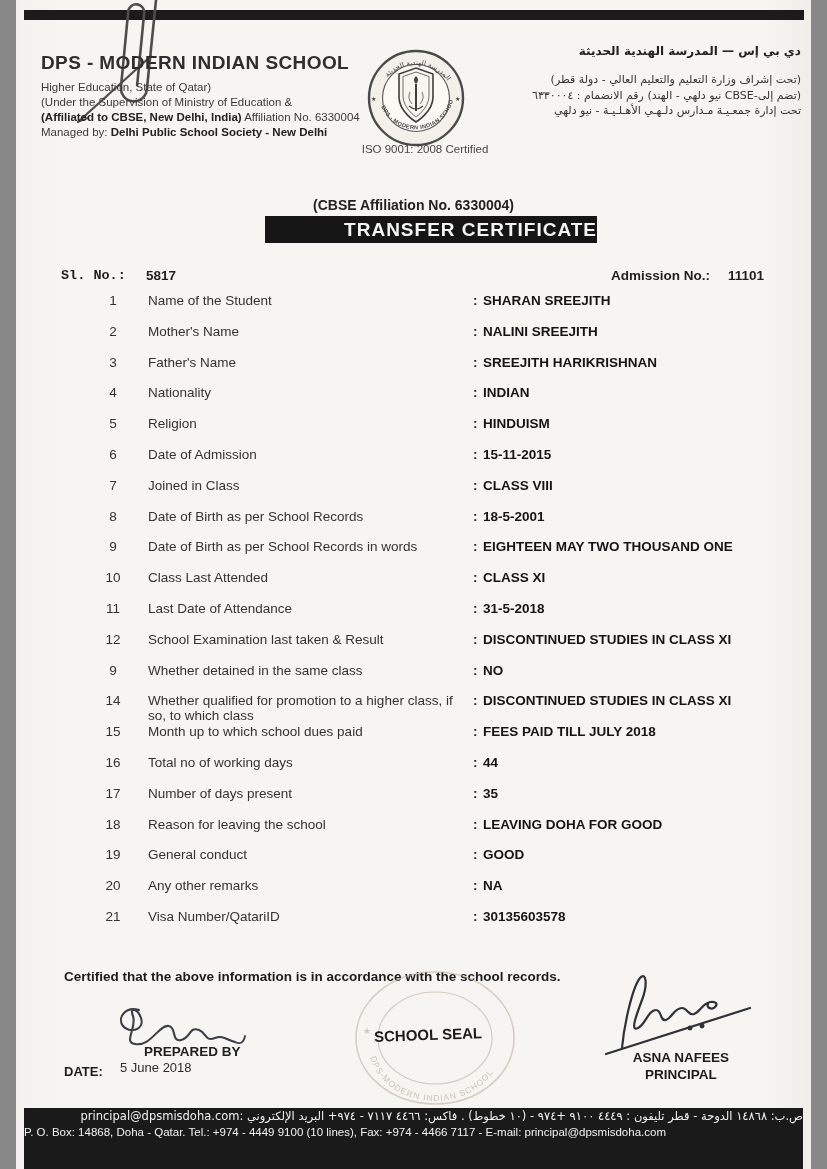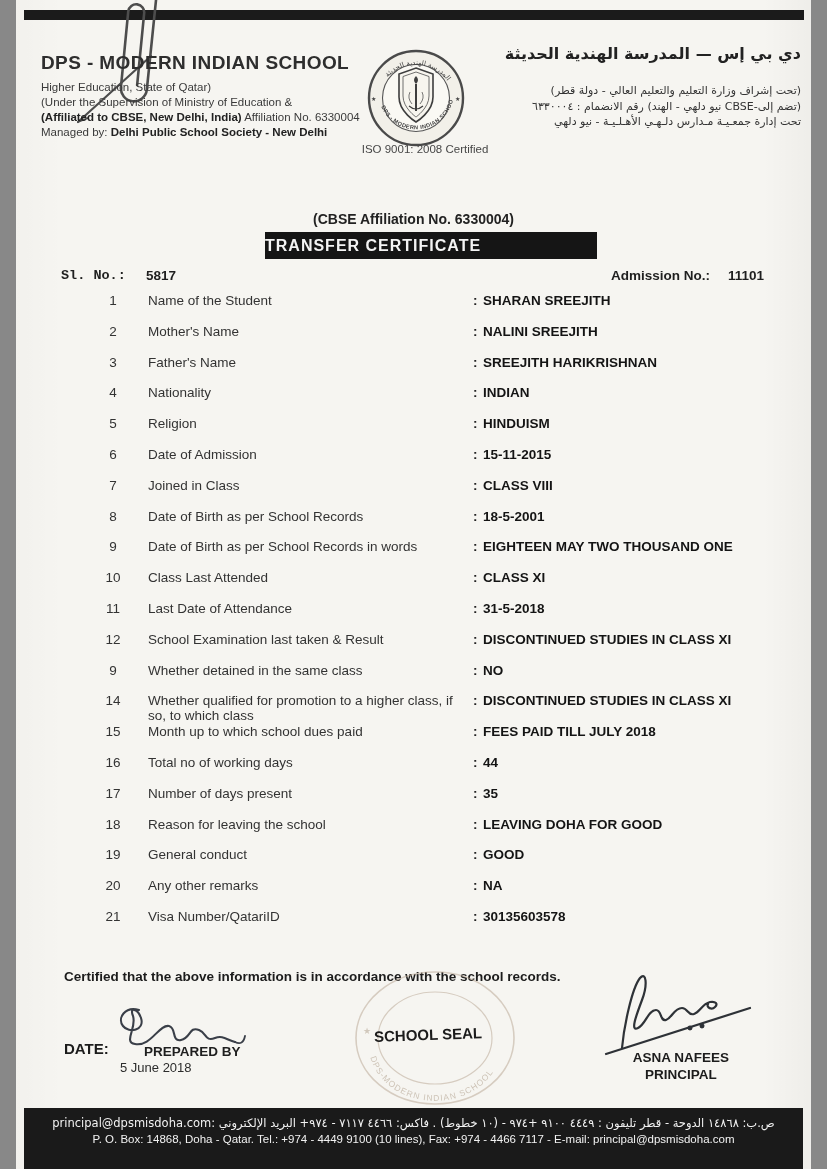--- a/index.html
+++ b/index.html
@@ -14,29 +14,29 @@
 
   
   .hdr-left{ position:absolute; left:25px; top:52px; width:330px; }
   .school-name{ font-size:19px; font-weight:bold; letter-spacing:.4px; color:#2e2e2e; margin-bottom:6px; }
   .hdr-sub{ font-size:11.5px; line-height:15px; color:#3a3a3a; }
   .hdr-sub b{ color:#222; }
   .logo{ position:absolute; left:348px; top:48px; }
   .iso{ position:absolute; left:344px; top:143px; width:130px; text-align:center; font-size:11.5px; color:#474747; }
   .hdr-right{ position:absolute; right:10px; top:44px; width:372px; direction:rtl; text-align:right;
               font-family:"DejaVu Sans", sans-serif; }
-  .ar-title{ font-size:16px; font-weight:bold; color:#222; margin-bottom:20px; }
+  .ar-title{ font-size:12px; font-weight:bold; color:#222; margin-bottom:14px; }
   .ar-sub{ font-size:11px; line-height:15.5px; color:#333; }
 
   .paperclip{ position:absolute; left:42px; top:-6px; }
 
   
-  .cbse-line{ position:absolute; left:0; right:0; top:211px; text-align:center; font-weight:bold; font-size:14px; color:#222; }
-  .banner{ position:absolute; left:249px; top:232px; width:332px; height:27px; background:#151515;
-           color:#f4f4f4; font-weight:bold; font-size:16px; letter-spacing:1px; text-align:left; line-height:27px; }
+  .cbse-line{ position:absolute; left:0; right:0; top:197px; text-align:center; font-weight:bold; font-size:14px; color:#222; }
+  .banner{ position:absolute; left:249px; top:216px; width:332px; height:27px; background:#151515;
+           color:#f4f4f4; font-weight:bold; font-size:19px; letter-spacing:1px; text-align:right; line-height:27px; }
 
   
   .meta{ position:absolute; left:0; right:0; top:268px; font-size:13.5px; font-weight:bold; color:#1f1f1f; }
   .meta .sl-label{ position:absolute; left:45px;font-family:Liberation Mono, monospace; }
   .meta .sl-value{ position:absolute; left:130px; }
   .meta .ad-label{ position:absolute; left:595px; }
   .meta .ad-value{ position:absolute; left:712px; }
 
   
   .rows{ position:absolute; left:0; right:0; top:293px; }
@@ -44,31 +44,31 @@
   .row-num{ width:22px; text-align:center; color:#333; flex:none; }
   .row-label{ width:325px; margin-left:24px; color:#333; flex:none; }
   .row-colon{ width:10px; color:#222; font-weight:bold; flex:none; }
   .row-value{ font-weight:bold; color:#141414; }
 
   .certify{ position:absolute; left:48px; top:969px; font-size:13.5px; font-weight:bold; color:#1c1c1c; }
 
   
   .sig-prepared{ position:absolute; left:95px; top:996px; }
   .prepared-by{ position:absolute; left:128px; top:1044px; font-size:13.5px; font-weight:bold; color:#1f1f1f; }
-  .date-label{ position:absolute; left:48px; top:1040px; font-size:15px; font-weight:bold; color:#1c1c1c; }
+  .date-label{ position:absolute; left:48px; top:1064px; font-size:13px; font-weight:bold; color:#1c1c1c; }
   .date-value{ position:absolute; left:104px; top:1060px; font-size:13px; color:#2c2c2c; }
   .seal-stamp{ position:absolute; left:323px; top:968px; }
   .school-seal-text{ position:absolute; left:358px; top:1026px; font-size:15px; font-weight:bold; color:#1b1b1b; transform:rotate(-2deg); }
   .sig-principal{ position:absolute; left:578px; top:970px; }
   .principal-name{ position:absolute; left:583px; top:1050px; width:164px; text-align:center; font-size:13.5px; font-weight:bold; color:#1c1c1c; }
   .principal-title{ position:absolute; left:583px; top:1067px; width:164px; text-align:center; font-size:13.5px; font-weight:bold; color:#1c1c1c; }
 
   
   .footer{ position:absolute; left:8px; right:8px; top:1108px; bottom:0; background:#1a1a1a; color:#f2f2f2;
-           text-align:center; overflow:hidden; padding-top:7px; }
+           overflow:hidden; }
   .footer .ar{ direction:rtl; font-family:"DejaVu Sans", sans-serif; font-size:11.5px; line-height:16px; white-space:pre-wrap; }
   .footer .en{ font-size:11.5px; line-height:16px; white-space:pre-wrap; }
   .footer .web{ font-size:11.5px; line-height:16px; white-space:pre-wrap; }
 </style>
 </head>
 <body>
 
 <div class="page">
 
   <div class="topbar"></div>

